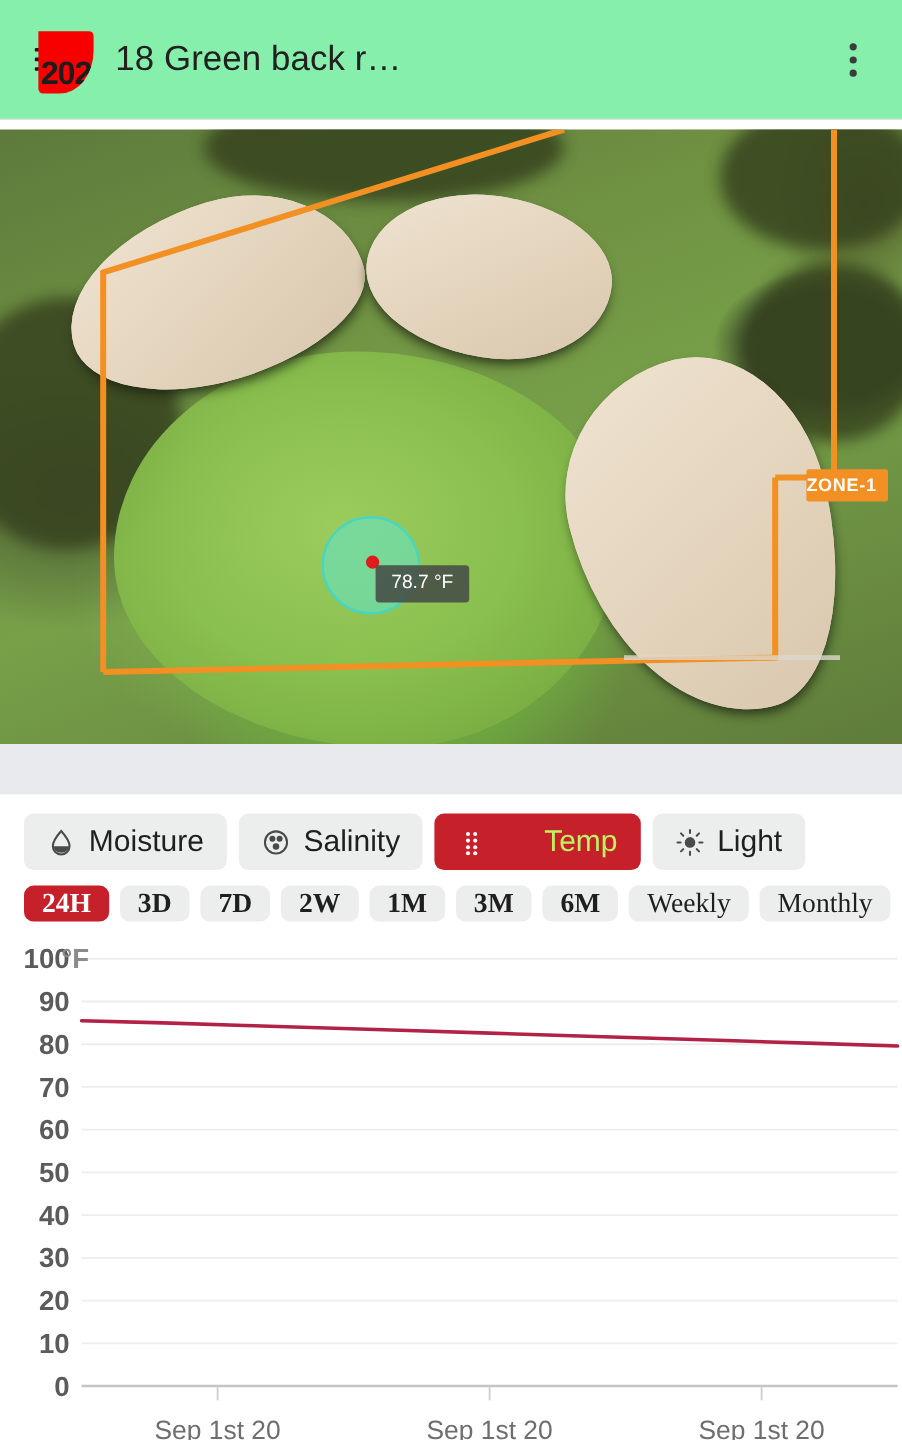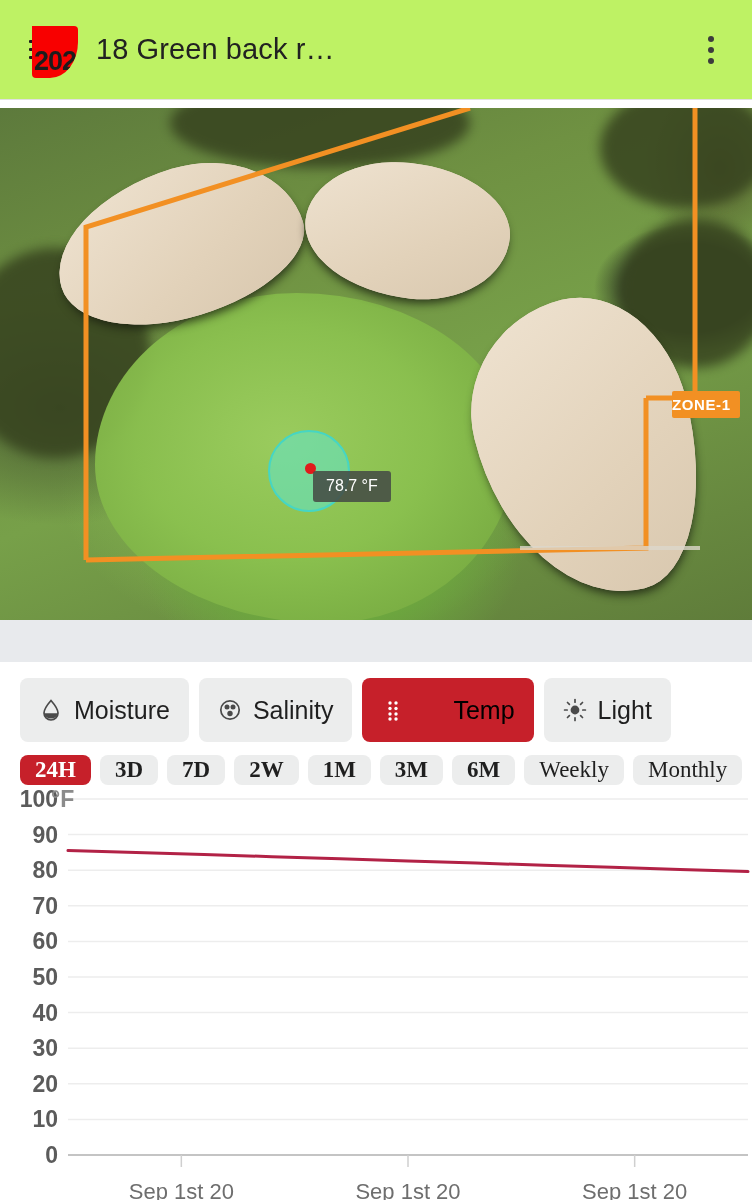--- a/index.html
+++ b/index.html
@@ -7,21 +7,21 @@
     width: 752px; height: 1200px;
     background: #ffffff;
     font-family: "Liberation Sans", sans-serif;
     overflow: hidden;
   }
   #app { position: relative; width: 752px; height: 1200px; background: #fff; }
 
   
   .appbar {
     position: absolute; left: 0; top: 0; width: 752px; height: 100px;
-    background: #bef264;
+    background: #86efac;
     border-bottom: 1px solid #e0e0e0;
     display: flex; align-items: center;
   }
   .hamburger-wrap {
     position: relative; width: 56px; height: 56px; margin-left: 14px;
     display: flex; align-items: center; justify-content: center;
   }
   .hamburger { position: relative; width: 26px; height: 20px; }
   .hamburger i {
     position: absolute; left: 0; width: 26px; height: 3px;
@@ -128,25 +128,25 @@
   
   .controls { position: absolute; left: 0; top: 662px; width: 752px; }
   .chip-row { display: flex; align-items: center; padding-left: 20px; }
   .chip-row.metrics { gap: 10px; padding-top: 16px; }
   .chip-row.ranges { gap: 9px; padding-top: 13px; }
 
   .chip {
     display: flex; align-items: center; gap: 11px;
     background: #eceded; color: #1f1f1f;
     border: none; border-radius: 8px;
-    height: 64px; padding: 0 19px;
+    height: 47px; padding: 0 19px;
     font-size: 25px; font-family: "Liberation Sans", sans-serif;
     white-space: nowrap;
   }
-  .chip.active { background: #c6202a; color: #000000; gap: 48px; }
+  .chip.active { background: #c6202a; color: #bef264; gap: 48px; }
 
   .chip-rng {
     background: #eceded; color: #1f1f1f;
     border: none; border-radius: 8px;
     height: 30px; padding: 0 15px;
     font-size: 23px; font-weight: 700;
     font-family: Liberation Serif, serif;
     display: flex; align-items: center; justify-content: center;
     white-space: nowrap;
   }

